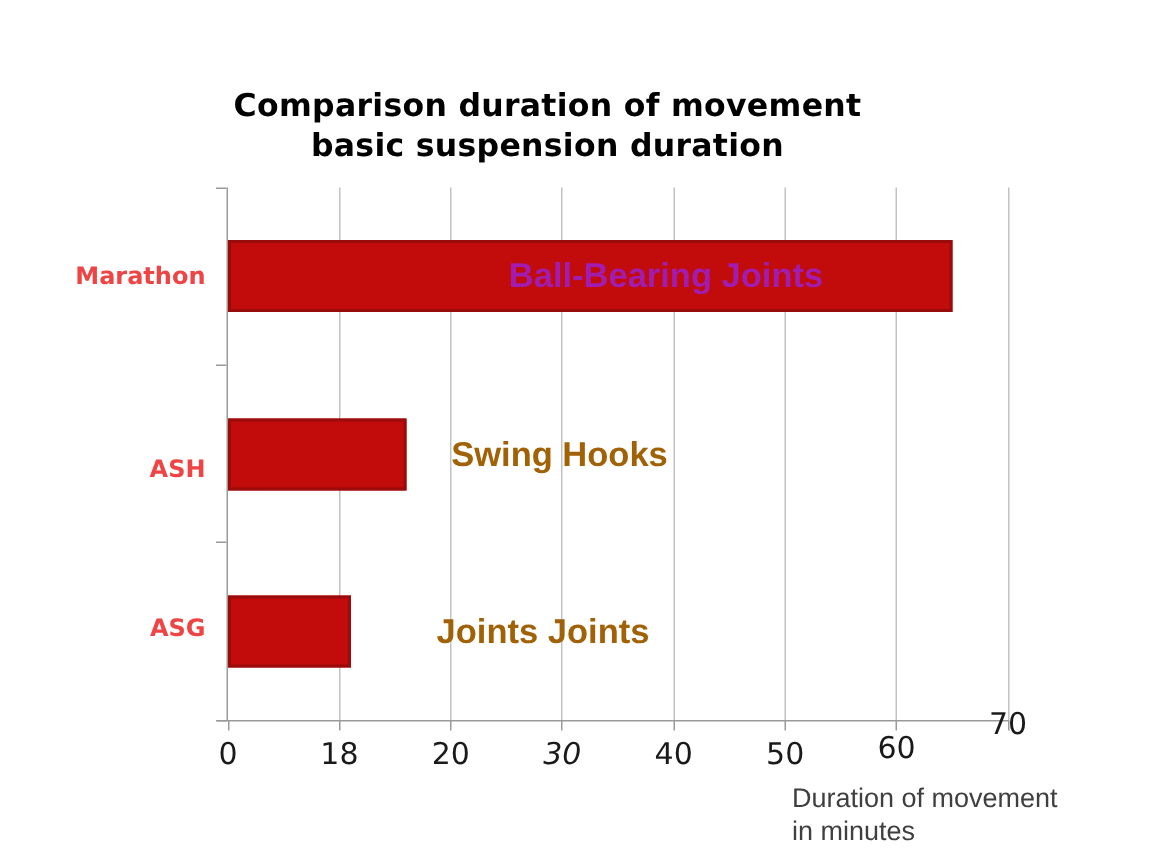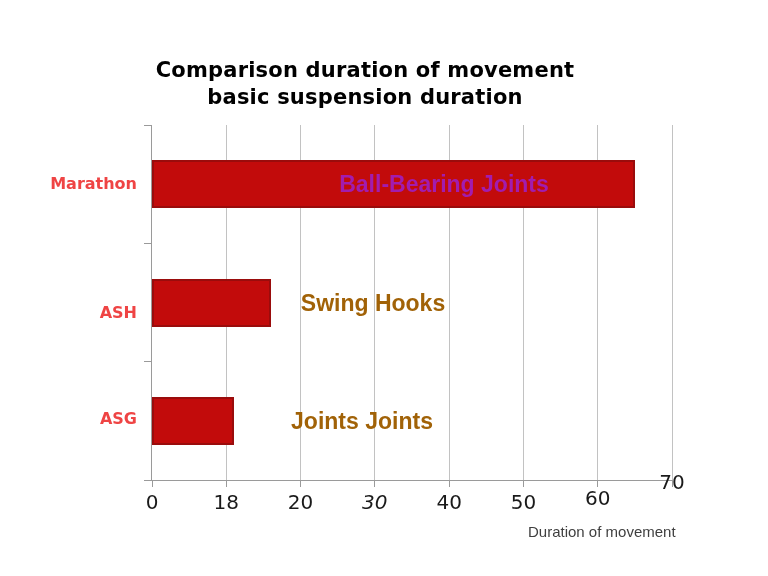--- a/index.html
+++ b/index.html
@@ -65,21 +65,21 @@
     transform: translateX(-50%);
     font-family: "DejaVu Sans", sans-serif;
     font-size: 20px;
     line-height: 1;
     color: #1a1a1a;
   }
   .axis-caption {
     position: absolute;
     left: 528px; top: 521px;
     font-family: "Liberation Sans", sans-serif;
-    font-size: 15px;
+    font-size: 18px;
     line-height: 22px;
     color: #3f3f3f;
     white-space: nowrap;
   }
 </style>
 </head>
 <body>
 
 <div id="chart-canvas">
   <div class="chart-title">
@@ -123,14 +123,15 @@
       <div class="bar" style="left: 152px; top: 278.5px; width: 118.857px; height: 48px;"></div>
       <div class="category-label" style="left: 17px; top: 313px;">ASH</div>
       <div class="bar-label outside" style="left: 373px; top: 302.5px;">Swing Hooks</div>
       <div class="bar" style="left: 152px; top: 396.833px; width: 81.7143px; height: 48px;"></div>
       <div class="category-label" style="left: 17px; top: 419px;">ASG</div>
       <div class="bar-label outside" style="left: 362px; top: 420.833px;">Joints Joints</div>
     </div>
 
   <div class="axis-caption">
     <div>Duration of movement</div>
+    <div>in minutes</div>
   </div>
 </div>
 
 </body></html>

